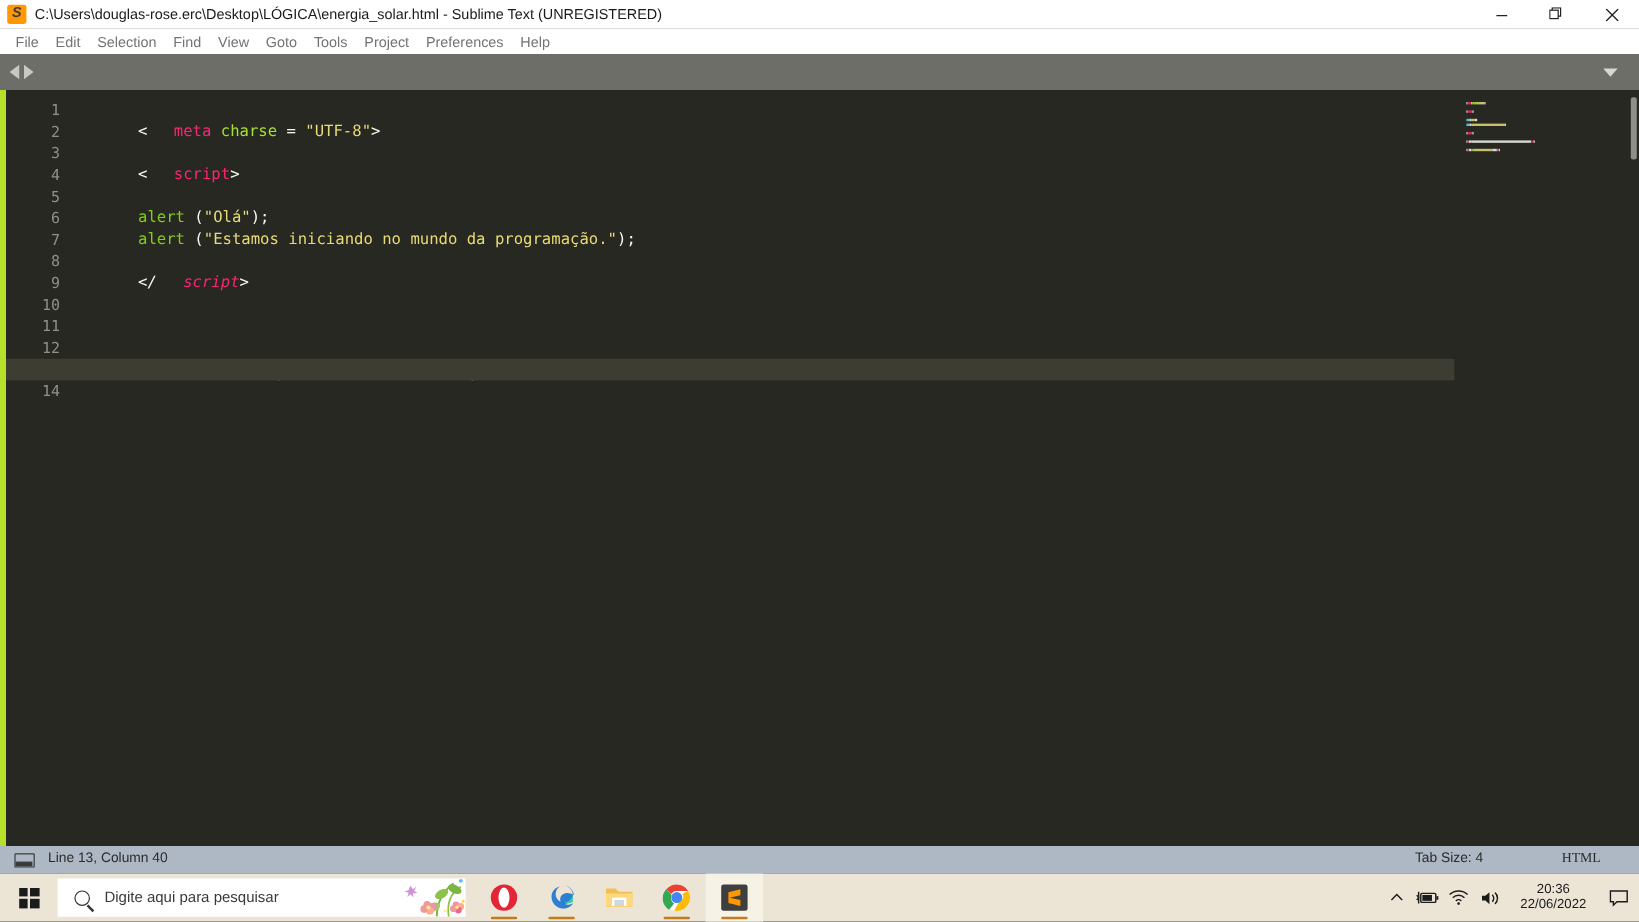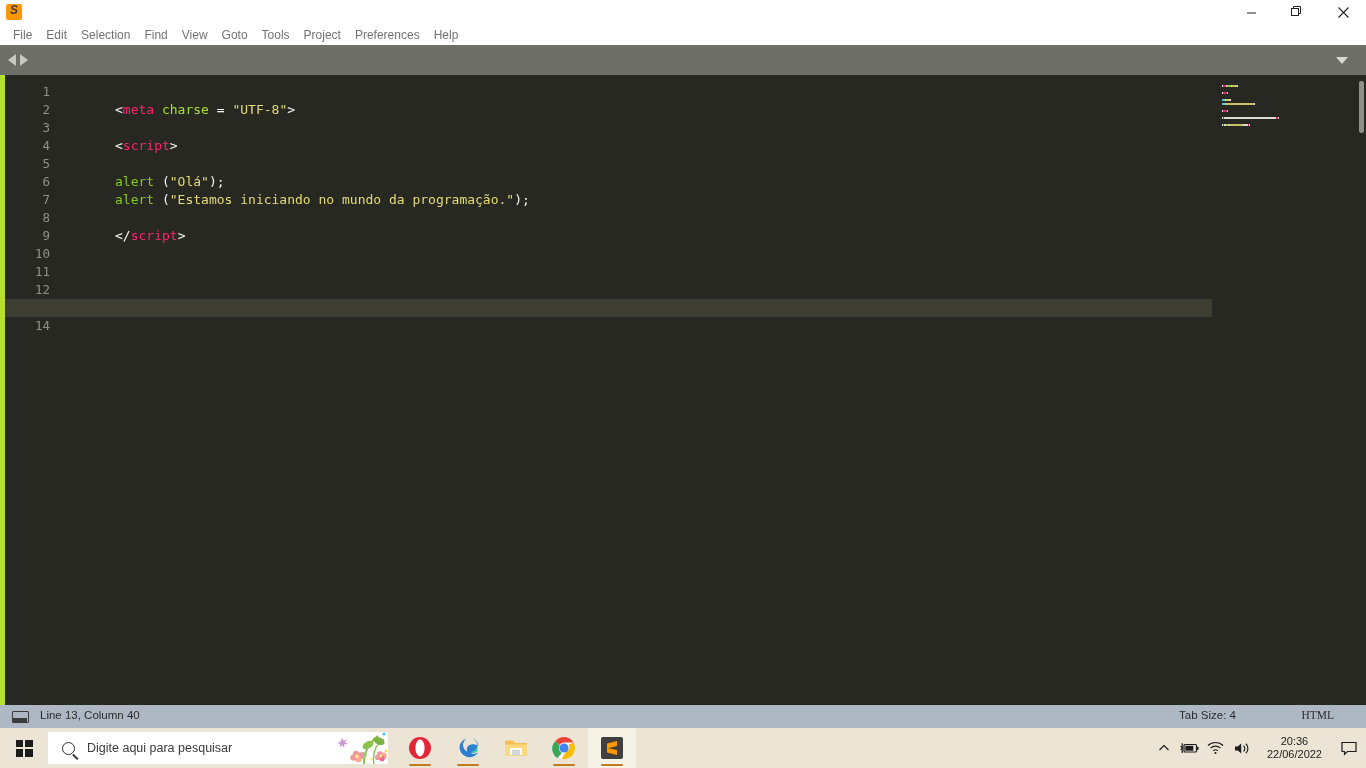--- a/index.html
+++ b/index.html
@@ -101,21 +101,21 @@
     height:18px; line-height:18px;
   }
   .hl-row{
     position:absolute; left:5px; right:0; height:18px;
     background:#3e3d32;
   }
   .hl-gut{
     position:absolute; left:5px; width:50px; height:18px; background:#3e3d32;
   }
   .t-punc{ color:#f8f8f2; }
-  .t-tag{ color:#f92672; }
+  .t-tag{ color:#f92672;margin-left:22px; }
   .t-attr{ color:#a6e22e; }
   .t-str{ color:#e6db74; }
   .t-fn{ color:#84cc16; }
   .t-txt{ color:#f8f8f2; }
   #caret{
     position:absolute; width:1.5px; height:15px; background:#f8f8f0; top:2px;
   }
 
   
   #minimap{
@@ -214,20 +214,21 @@
   }
   #tray-action{
     width:34px; height:40px; display:flex; align-items:center; justify-content:center;
   }
 </style>
 </head>
 <body>
 
 <div id="titlebar">
   <div id="app-icon"></div>
+  <div id="title-text">C:\Users\douglas-rose.erc\Desktop\LÓGICA\energia_solar.html - Sublime Text (UNREGISTERED)</div>
   <div id="win-controls">
     <div class="wbtn" id="btn-min">
       <svg width="11" height="11" viewBox="0 0 11 11">
           <line x1="1" y1="6" x2="10" y2="6" stroke="#222" stroke-width="1"></line>
         </svg>
     </div>
     <div class="wbtn" id="btn-max">
       <svg width="12" height="12" viewBox="0 0 12 12">
         <rect x="0.5" y="2.5" width="7" height="7" fill="none" stroke="#222" stroke-width="1"></rect>
         <polyline points="2.5,2.5 2.5,0.5 9.5,0.5 9.5,7.5 7.5,7.5" fill="none" stroke="#222" stroke-width="1"></polyline>
@@ -283,21 +284,21 @@
     </div>
   <div id="code-area">
       <div class="code" style="top: 8px;"></div>
       <div class="code" style="top: 26px;"><span class="t-punc">&lt;</span><span class="t-tag">meta</span><span class="t-txt"> </span><span class="t-attr">charse</span><span class="t-txt"> = </span><span class="t-str">"UTF-8"</span><span class="t-punc">&gt;</span></div>
       <div class="code" style="top: 44px;"></div>
       <div class="code" style="top: 62px;"><span class="t-punc">&lt;</span><span class="t-tag">script</span><span class="t-punc">&gt;</span></div>
       <div class="code" style="top: 80px;"></div>
       <div class="code" style="top: 98px;"><span class="t-fn">alert</span><span class="t-punc"> (</span><span class="t-str">"Olá"</span><span class="t-punc">);</span></div>
       <div class="code" style="top: 116px;"><span class="t-fn">alert</span><span class="t-punc"> (</span><span class="t-str">"Estamos iniciando no mundo da programação."</span><span class="t-punc">);</span></div>
       <div class="code" style="top: 134px;"></div>
-      <div class="code" style="top: 152px;"><span class="t-punc">&lt;/</span><span class="t-tag">script</span><span class="t-punc">&gt;</span></div>
+      <div class="code" style="top: 152px; font-style: italic;"><span class="t-punc">&lt;/</span><span class="t-tag">script</span><span class="t-punc">&gt;</span></div>
       <div class="code" style="top: 170px;"></div>
       <div class="code" style="top: 206px;"></div>
       <div class="code" style="top: 224px;"><span class="t-punc">&lt;</span><span class="t-tag">a</span><span class="t-txt"> </span><span class="t-attr">href</span><span class="t-punc">=</span><span class="t-str">"http:www.wec2.com.br"</span><span class="t-punc">&gt;</span><span class="t-txt">aqui</span><span class="t-punc">&lt;/</span><span class="t-tag">a</span><span class="t-punc">&gt;</span><span id="caret" style="position: relative; display: inline-block; top: 2px;"></span></div>
       <div class="code" style="top: 242px;"></div>
     </div>
   <div id="minimap">
     <div id="mm-scroll"></div>
   <div class="mm-line" style="left: 10px; top: 9.6px; width: 1.2px; background: rgb(248, 248, 242); opacity: 0.85;"></div>
       <div class="mm-line" style="left: 11.2px; top: 9.6px; width: 2.48px; background: rgb(249, 38, 114); opacity: 0.85;"></div>
       <div class="mm-line" style="left: 13.68px; top: 9.6px; width: 1.2px; background: rgb(248, 248, 242); opacity: 0.85;"></div>

